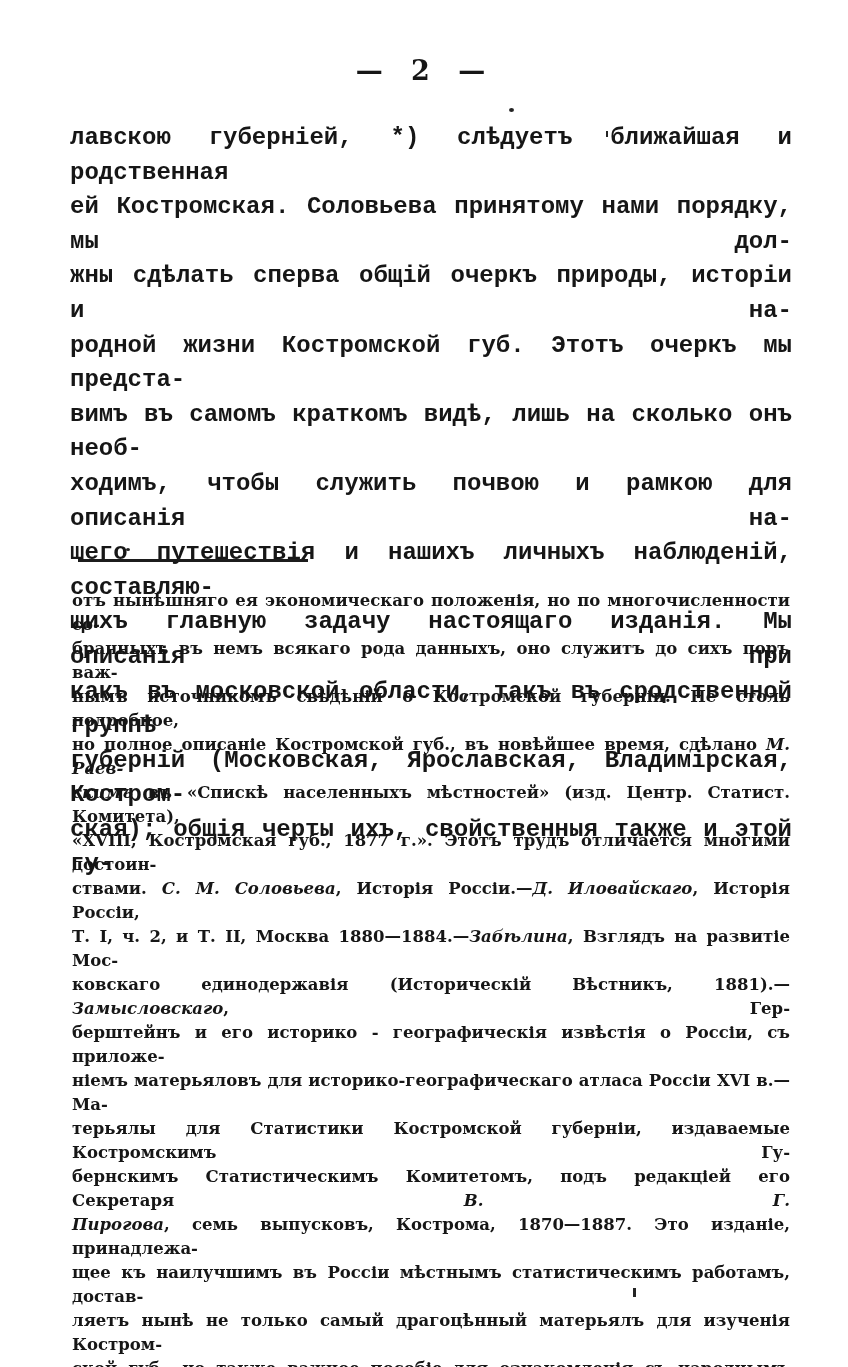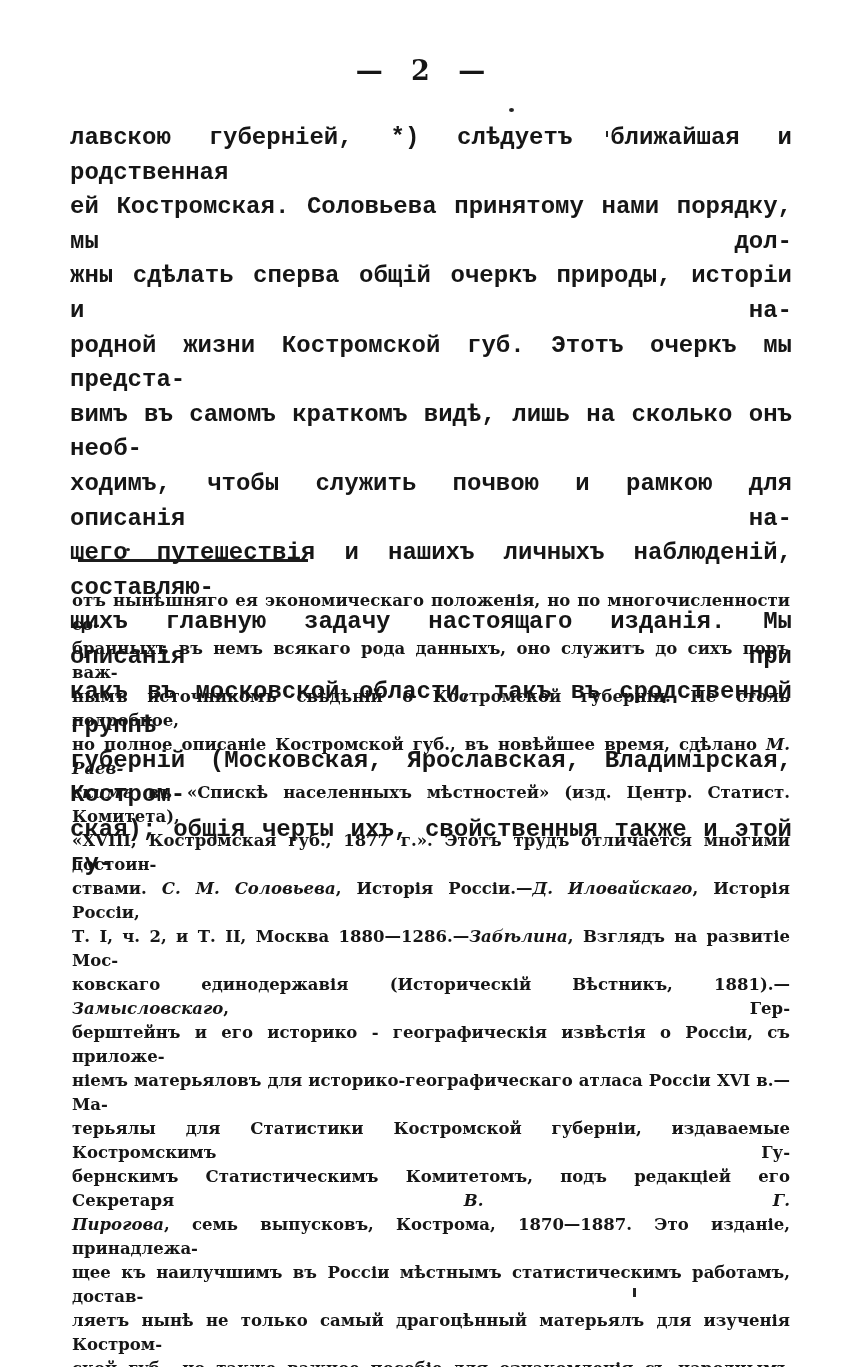--- a/index.html
+++ b/index.html
@@ -91,21 +91,21 @@
 <div class="footnote">
   <div>
 
   <div class="fline"><span>отъ нынѣшняго ея экономическаго положенія, но по многочисленности со-</span></div>
       <div class="fline"><span>бранныхъ въ немъ всякаго рода данныхъ, оно служитъ до сихъ поръ важ-</span></div>
       <div class="fline"><span>нымъ источникомъ свѣдѣній о Костромской губерніи. Не столь подробное,</span></div>
       <div class="fline"><span>но полное описаніе Костромской губ., въ новѣйшее время, сдѣлано </span><span class="it">М. Раев-</span></div>
       <div class="fline"><span class="it">скимъ</span><span> въ «Спискѣ населенныхъ мѣстностей» (изд. Центр. Статист. Комитета),</span></div>
       <div class="fline"><span>«XVIII, Костромская губ., 1877 г.». Этотъ трудъ отличается многими достоин-</span></div>
       <div class="fline"><span>ствами. </span><span class="it">С. М. Соловьева</span><span>, Исторія Россіи.—</span><span class="it">Д. Иловайскаго</span><span>, Исторія Россіи,</span></div>
-      <div class="fline"><span>Т. I, ч. 2, и Т. II, Москва 1880—1286.—</span><span class="it">Забѣлина</span><span>, Взглядъ на развитіе Мос-</span></div>
+      <div class="fline"><span>Т. I, ч. 2, и Т. II, Москва 1880—1884.—</span><span class="it">Забѣлина</span><span>, Взглядъ на развитіе Мос-</span></div>
       <div class="fline"><span>ковскаго единодержавія (Историческій Вѣстникъ, 1881).—</span><span class="it">Замысловскаго</span><span>, Гер-</span></div>
       <div class="fline"><span>берштейнъ и его историко - географическія извѣстія о Россіи, съ приложе-</span></div>
       <div class="fline"><span>ніемъ матерьяловъ для историко-географическаго атласа Россіи XVI в.—Ма-</span></div>
       <div class="fline"><span>терьялы для Статистики Костромской губерніи, издаваемые Костромскимъ Гу-</span></div>
       <div class="fline"><span>бернскимъ Статистическимъ Комитетомъ, подъ редакціей его Секретаря </span><span class="it">В. Г.</span></div>
       <div class="fline"><span class="it">Пирогова</span><span>, семь выпусковъ, Кострома, 1870—1887. Это изданіе, принадлежа-</span></div>
       <div class="fline"><span>щее къ наилучшимъ въ Россіи мѣстнымъ статистическимъ работамъ, достав-</span></div>
       <div class="fline"><span>ляетъ нынѣ не только самый драгоцѣнный матерьялъ для изученія Костром-</span></div>
       <div class="fline"><span>ской губ., но также важное пособіе для ознакомленія съ народнымъ бытомъ и</span></div>
     </div>

